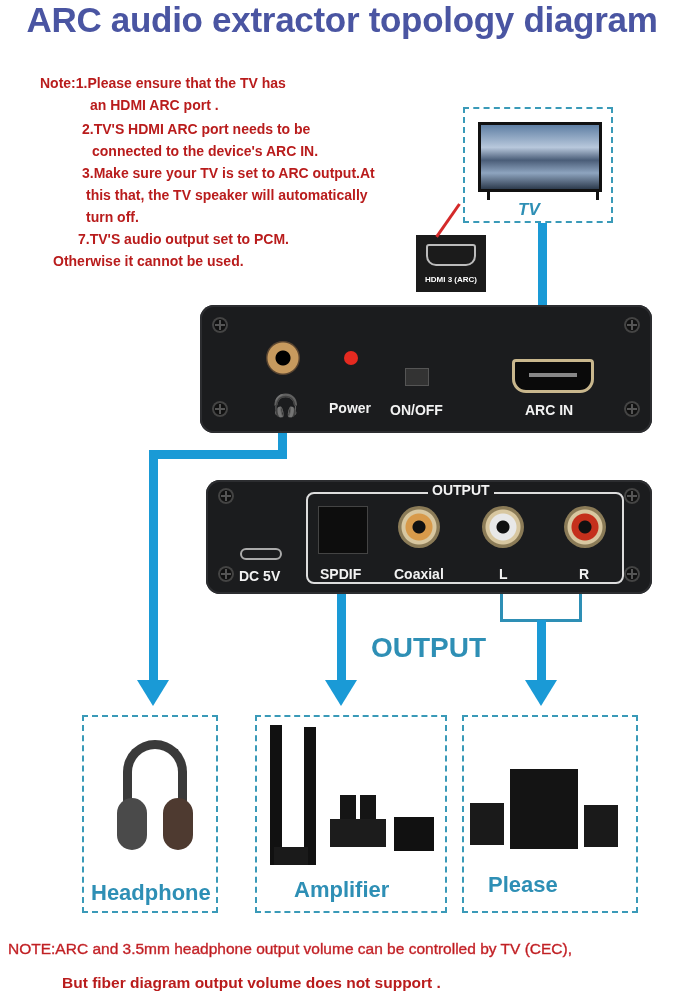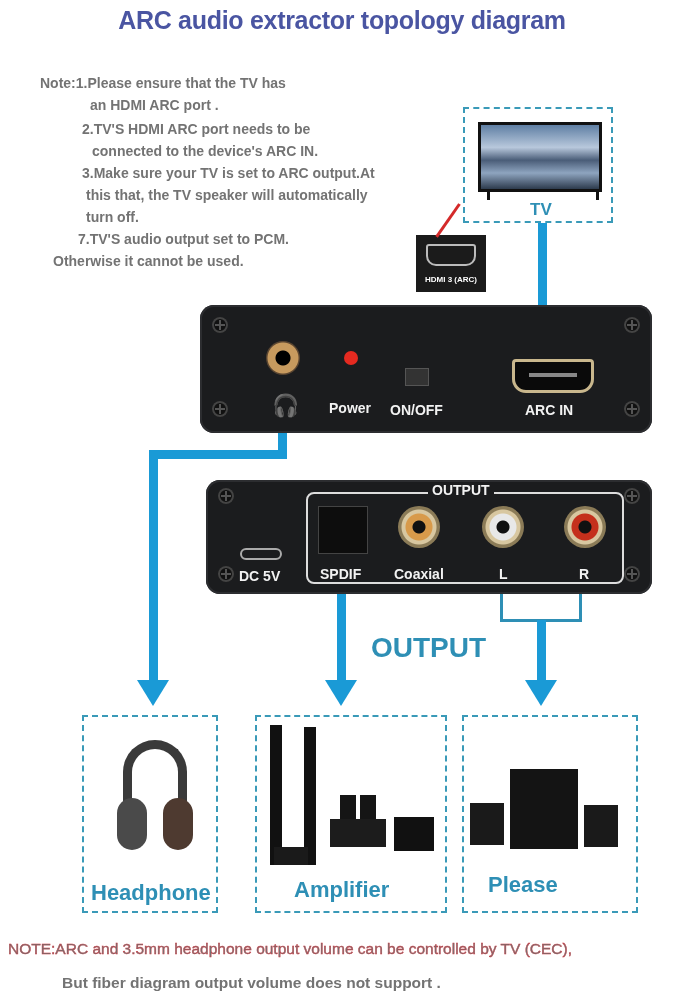--- a/index.html
+++ b/index.html
@@ -1,19 +1,19 @@
 <!DOCTYPE html>
 <html><head>
 <meta charset="utf-8">
 <style>
   html,body{margin:0;padding:0;background:#fff;}
   body{width:684px;height:1000px;position:relative;overflow:hidden;font-family:"Liberation Sans",sans-serif;}
   .abs{position:absolute;}
-  #title{left:0;top:0;width:684px;text-align:center;font-size:25px;font-weight:bold;color:#4a55a2;letter-spacing:-0.3px;line-height:40px;}
-  .note{color:#737373;font-weight:bold;font-size:14px;line-height:22px;white-space:nowrap;}
+  #title{left:0;top:0;width:684px;text-align:center;font-size:35px;font-weight:bold;color:#4a55a2;letter-spacing:-0.3px;line-height:40px;}
+  .note{color:#b91c1c;font-weight:bold;font-size:14px;line-height:22px;white-space:nowrap;}
   .dash{border:2.5px dashed #3a9ab8;box-sizing:border-box;}
   .device{background:#1b1c1e;border-radius:14px;box-shadow:inset 0 0 0 2px #2c2d30;}
   .lbl{color:#f2f2f2;font-weight:bold;font-size:14px;white-space:nowrap;}
   .screw{width:16px;height:16px;border-radius:50%;background:#111;box-shadow:inset 0 0 0 2px #444;}
   .screw:before,.screw:after{content:"";position:absolute;left:7px;top:3px;width:2px;height:10px;background:#555;}
   .screw:after{transform:rotate(90deg);}
   .rca{width:42px;height:42px;border-radius:50%;background:radial-gradient(circle,#111 0 6px,var(--c) 7px 13px,#d8c7a0 14px 17px,#8b7b57 18px 21px);}
   .arrowline{background:#1a9ad6;}
   .tri{width:0;height:0;border-left:16px solid transparent;border-right:16px solid transparent;border-top:26px solid #1a9ad6;}
   .cap{color:#2e8fb5;font-weight:bold;font-size:22px;white-space:nowrap;}
@@ -31,21 +31,21 @@
   <div class="abs note" style="left:82px;top:90px">3.Make sure your TV is set to ARC output.At</div>
   <div class="abs note" style="left:86px;top:112px">this that, the TV speaker will automatically</div>
   <div class="abs note" style="left:86px;top:134px">turn off.</div>
   <div class="abs note" style="left:78px;top:156px">7.TV'S audio output set to PCM.</div>
   <div class="abs note" style="left:53px;top:178px">Otherwise it  cannot be used.</div>
 </div>
 
 <div class="abs dash" style="left:463px;top:107px;width:150px;height:116px;"></div>
 <div class="abs" style="left:478px;top:122px;width:124px;height:70px;background:linear-gradient(#5f7fa4 0,#b8c8dc 35%,#4a5d78 55%,#8ea4bf 75%,#2d3b4d 100%);border:3px solid #111;box-sizing:border-box;"></div>
 <div class="abs" style="left:487px;top:192px;width:106px;height:8px;border-left:3px solid #111;border-right:3px solid #111;"></div>
-<div class="abs cap" style="left:530px;top:200px;font-size:17px;">TV</div>
+<div class="abs cap" style="left:518px;top:200px;font-size:17px;font-style:italic;">TV</div>
 
 <div class="abs" style="left:416px;top:235px;width:70px;height:57px;background:#1b1b1b;">
   <div class="abs" style="left:10px;top:9px;width:50px;height:22px;border:2px solid #bbb;border-radius:3px 3px 10px 10px;box-sizing:border-box;"></div>
   <div class="abs" style="left:0;top:40px;width:70px;text-align:center;color:#fff;font-size:8px;font-weight:bold;">HDMI 3 (ARC)</div>
 </div>
 <div class="abs" style="left:458px;top:204px;width:3px;height:40px;background:#d42a2a;transform:rotate(35deg);transform-origin:top;"></div>
 
 <div class="abs arrowline" style="left:538px;top:223px;width:9px;height:95px;"></div>
 <div class="abs tri" style="left:526px;top:316px;"></div>
 

